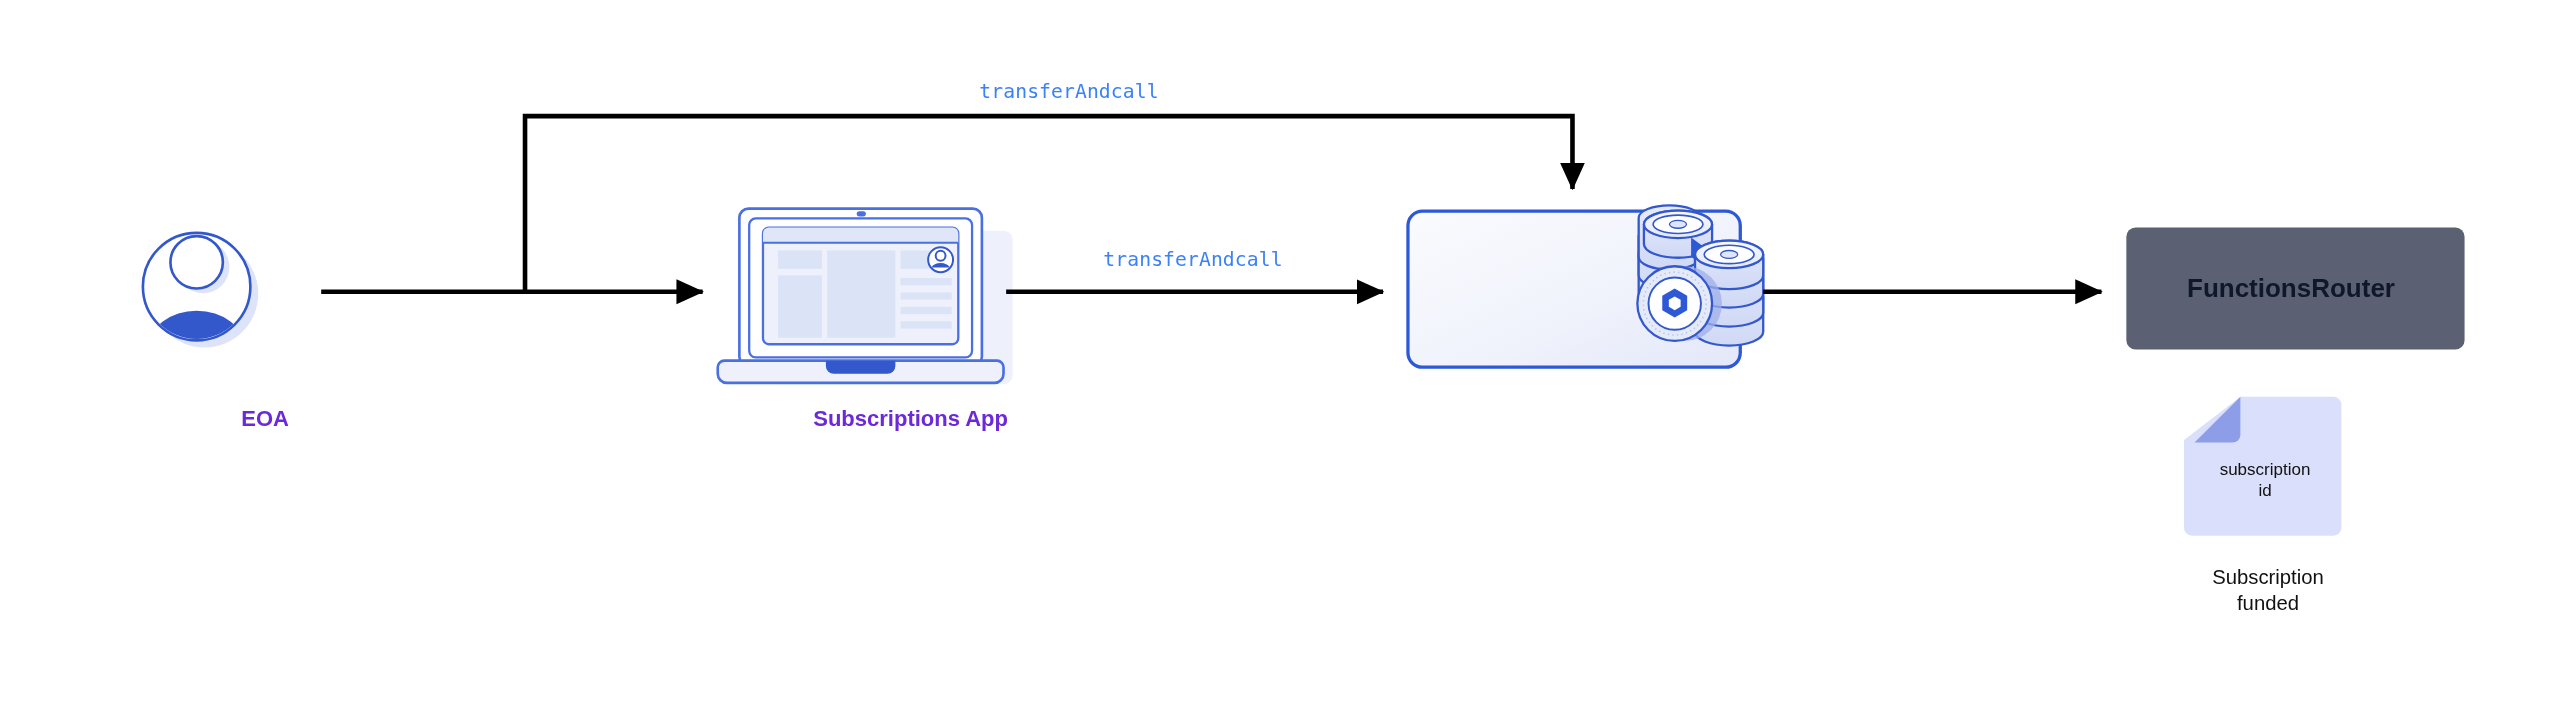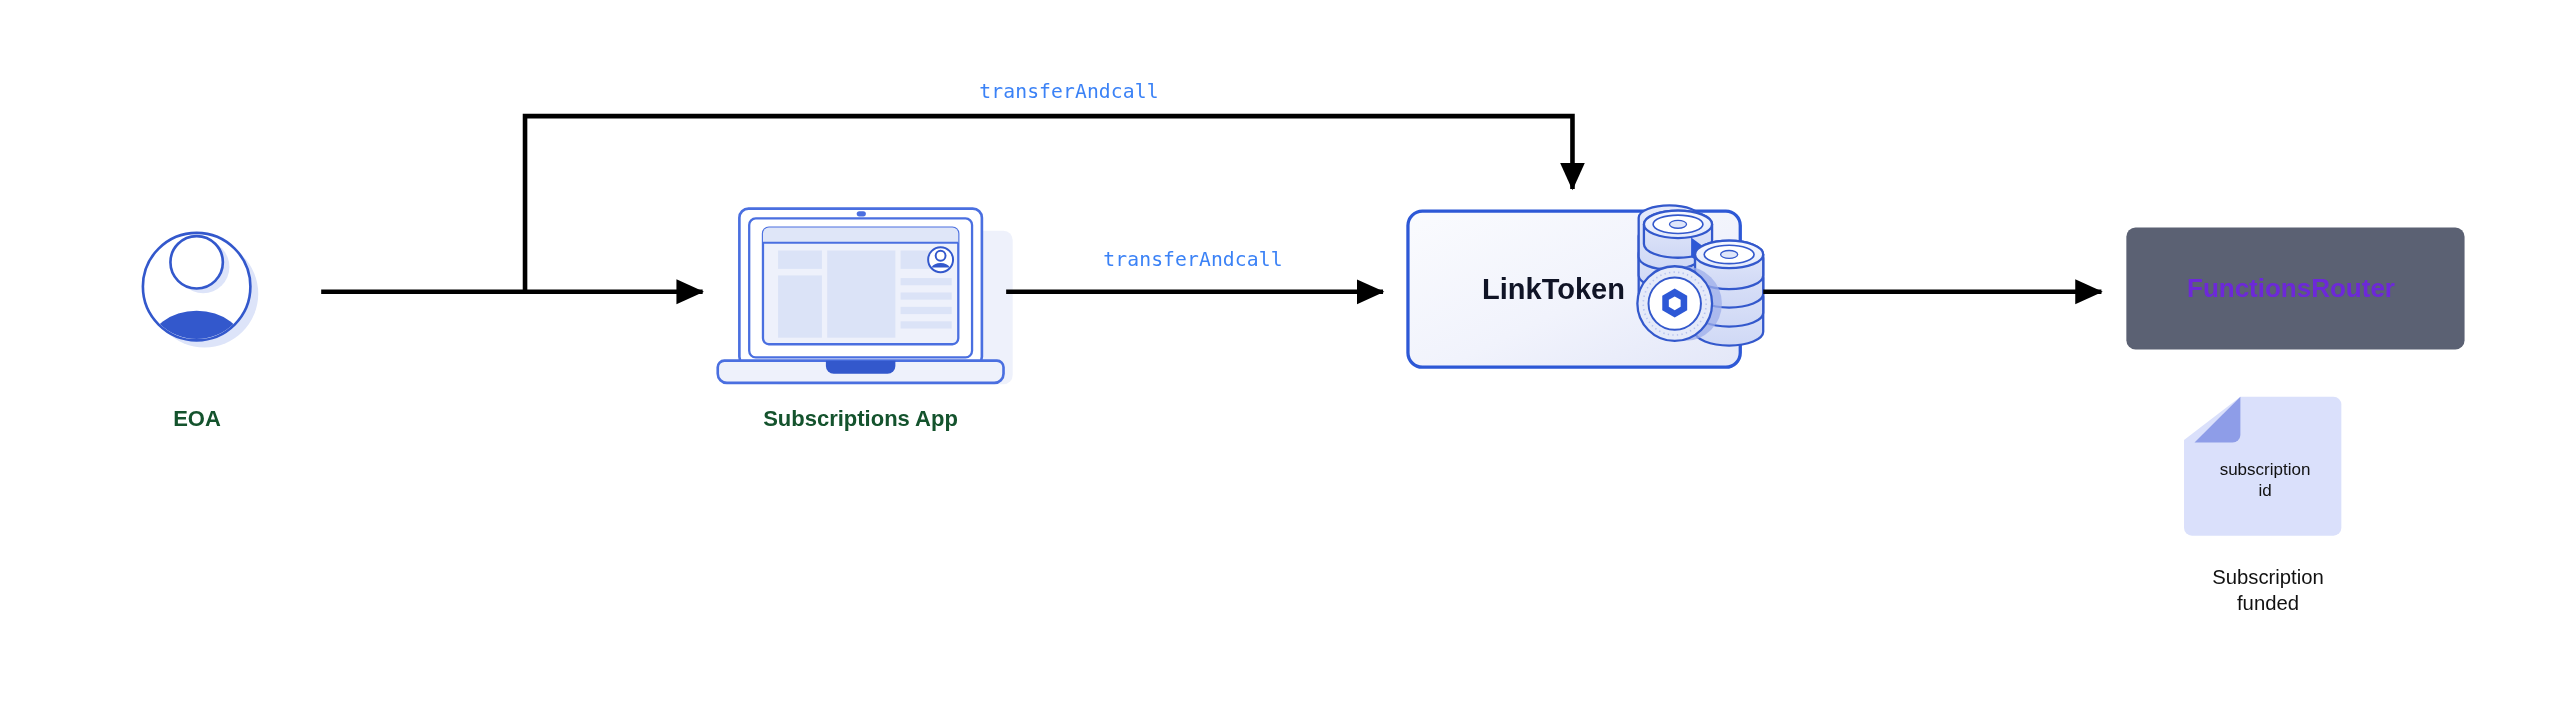--- a/index.html
+++ b/index.html
@@ -19,22 +19,22 @@
   }
   #flow-svg {
     position: absolute;
     left: 0;
     top: 0;
     width: 2576px;
     height: 718px;
   }
   .node-label {
     position: absolute;
-    text-align: center;
-    color: #14532d;
+    text-align: right;
+    color: #6d28d9;
     font-weight: bold;
     white-space: nowrap;
     line-height: 1.18;
   }
   .edge-label {
     position: absolute;
     text-align: center;
     color: #3b82f6;
     font-family: "DejaVu Sans Mono", "Liberation Mono", monospace;
     font-size: 19.7px;
@@ -206,23 +206,22 @@
 
     <g>
       <line x1="2690" y1="445" x2="3206" y2="445" stroke="#000000" stroke-width="7" marker-end="url(#arrowRbig)"></line>
     </g>
   </svg>
 
   <div class="node-label" style="left:105px; top:406px; width:184px; font-size:22px;">EOA</div>
 
   <div class="node-label" style="left:713px; top:406px; width:295px; font-size:22px;">Subscriptions App</div>
 
-  <div class="box-label" style="left:1429px; top:211px; width:249px; height:156px; font-size:29px; color:#101426;">LinkToken</div>
-
-  <div class="box-label" style="left:2126px; top:227px; width:330px; height:122px; font-size:26px; color:#6d28d9;">FunctionsRouter</div>
+
+  <div class="box-label" style="left:2126px; top:227px; width:330px; height:122px; font-size:26px; color:#0f172a;">FunctionsRouter</div>
 
   <div class="doc-text" style="left:2189px; top:459px; width:152px;">subscription
 id</div>
 
   <div class="caption" style="left:2163px; top:565px; width:210px;">Subscription
 funded</div>
 
   <div class="edge-label" style="left:787px; top:80px; width:564px;">transferAndcall</div>
 
   <div class="edge-label" style="left:970px; top:248px; width:446px;">transferAndcall</div>

